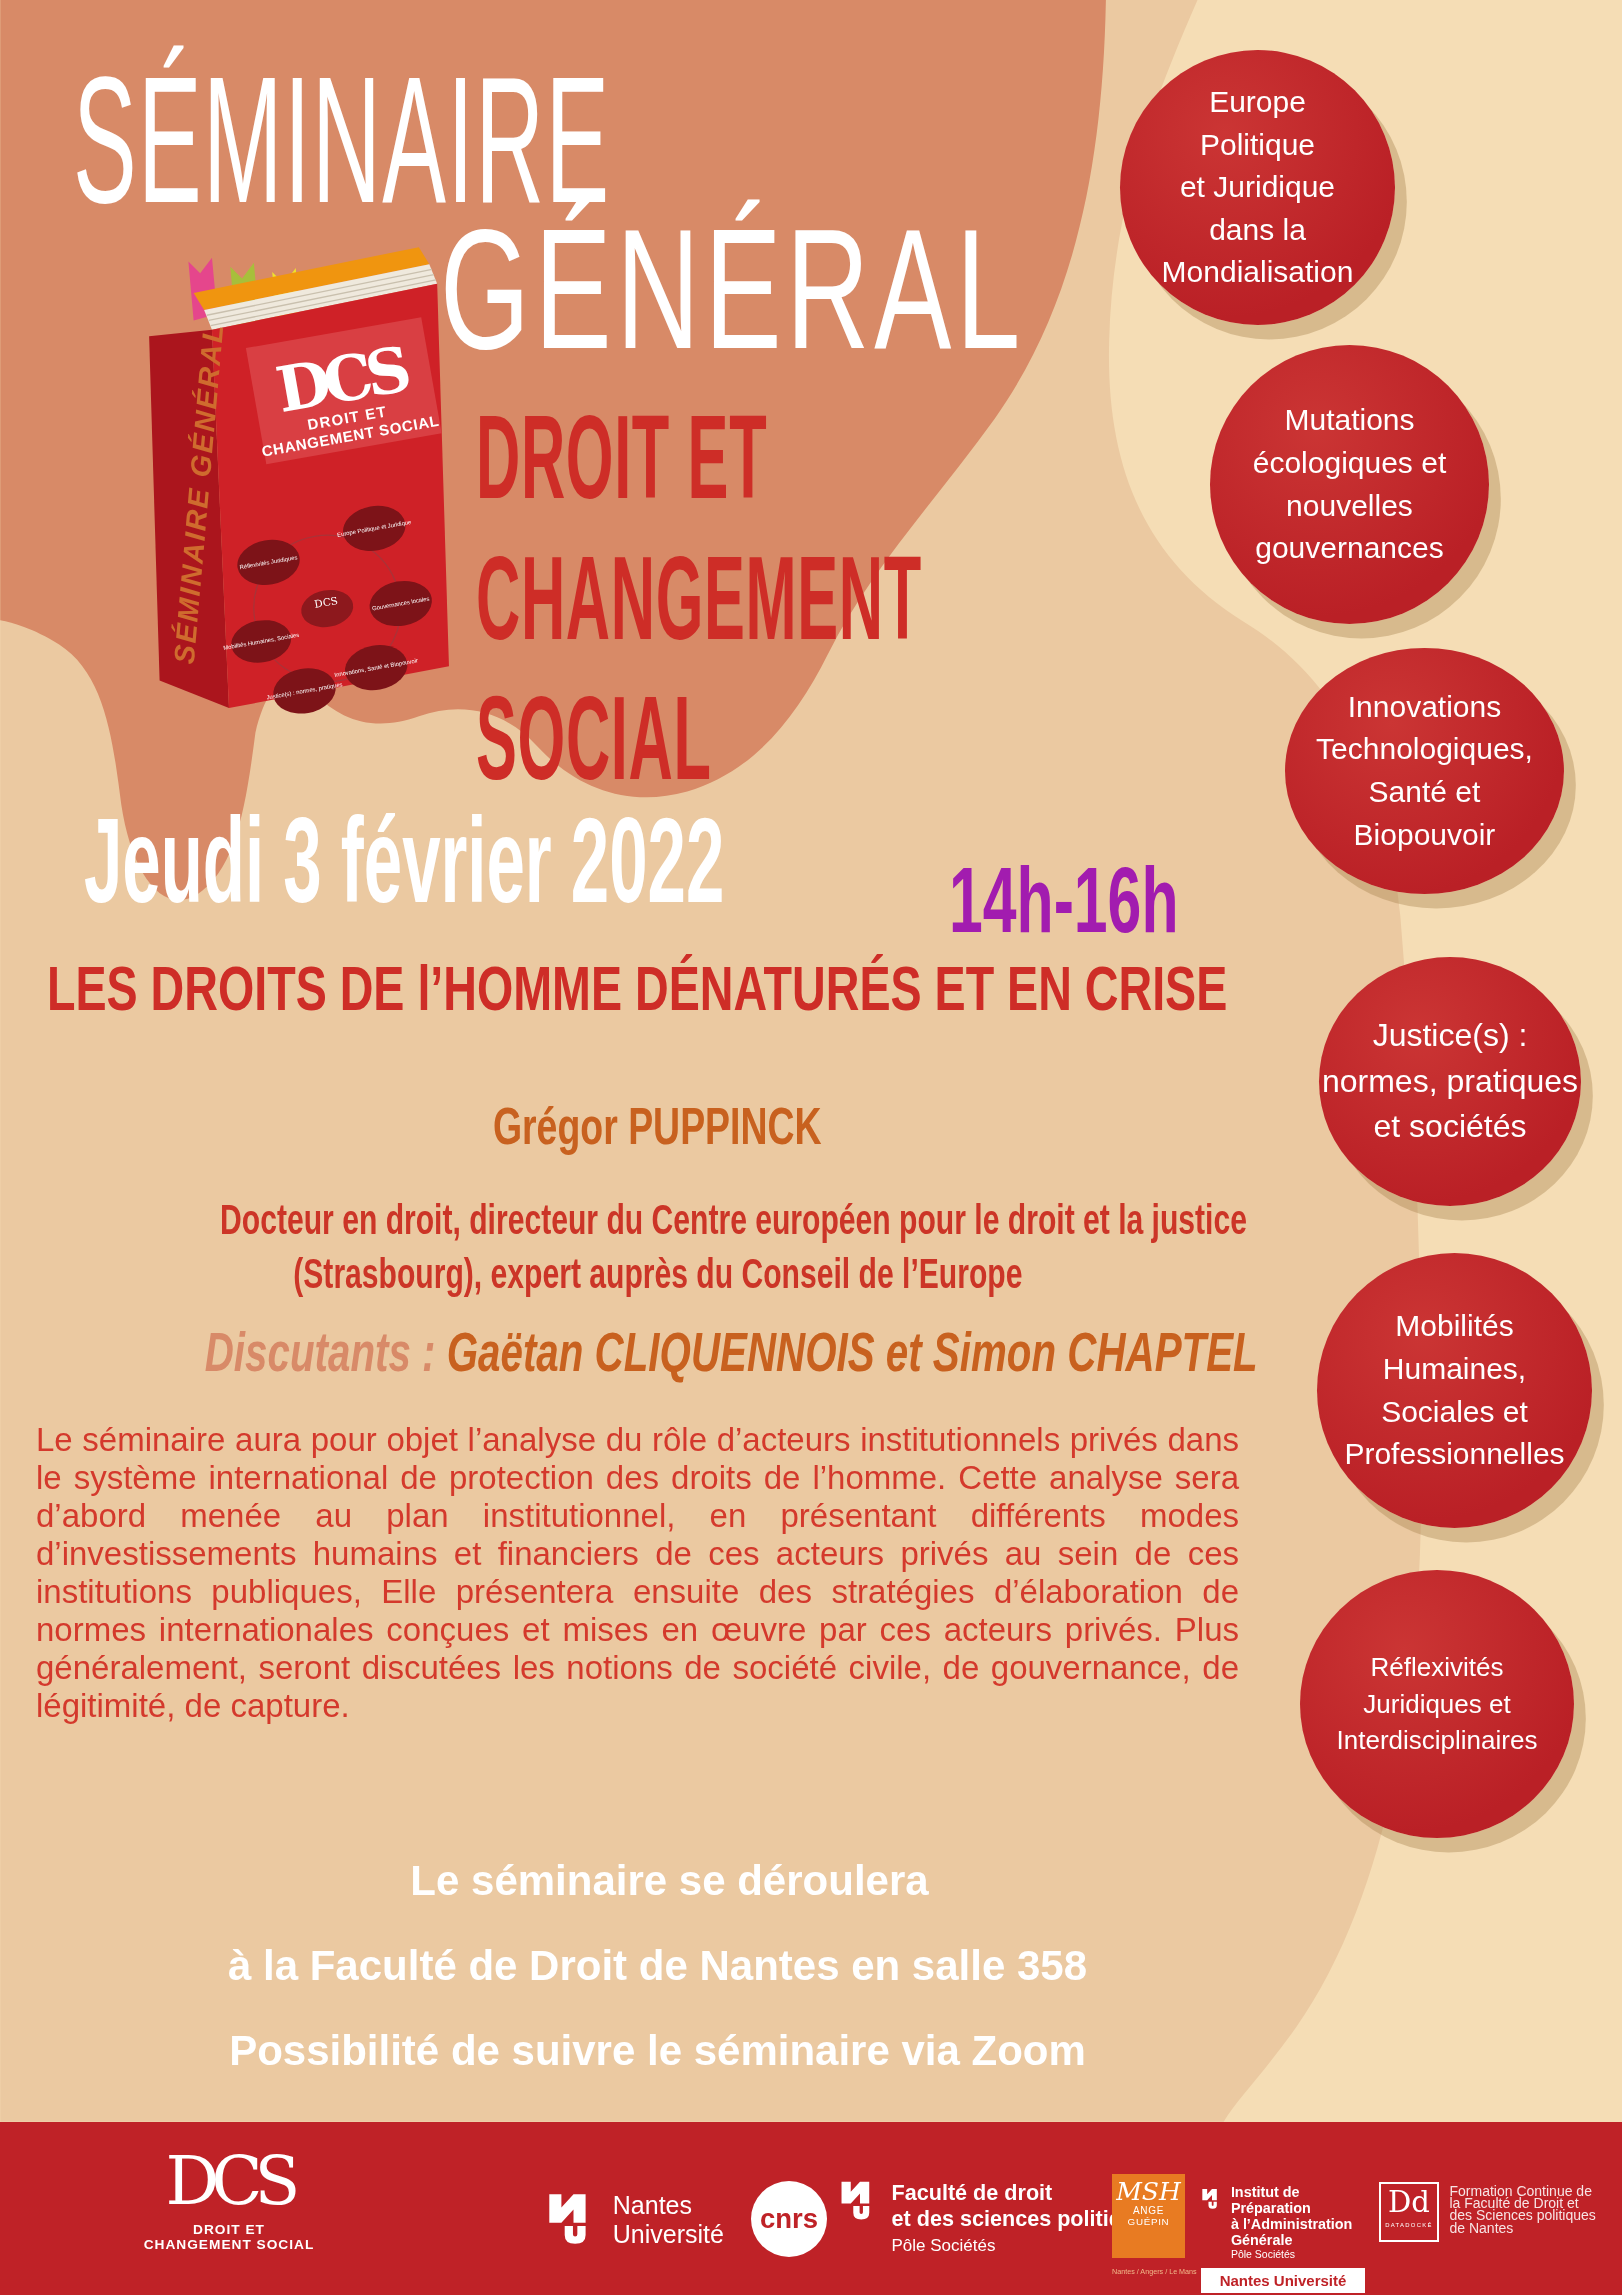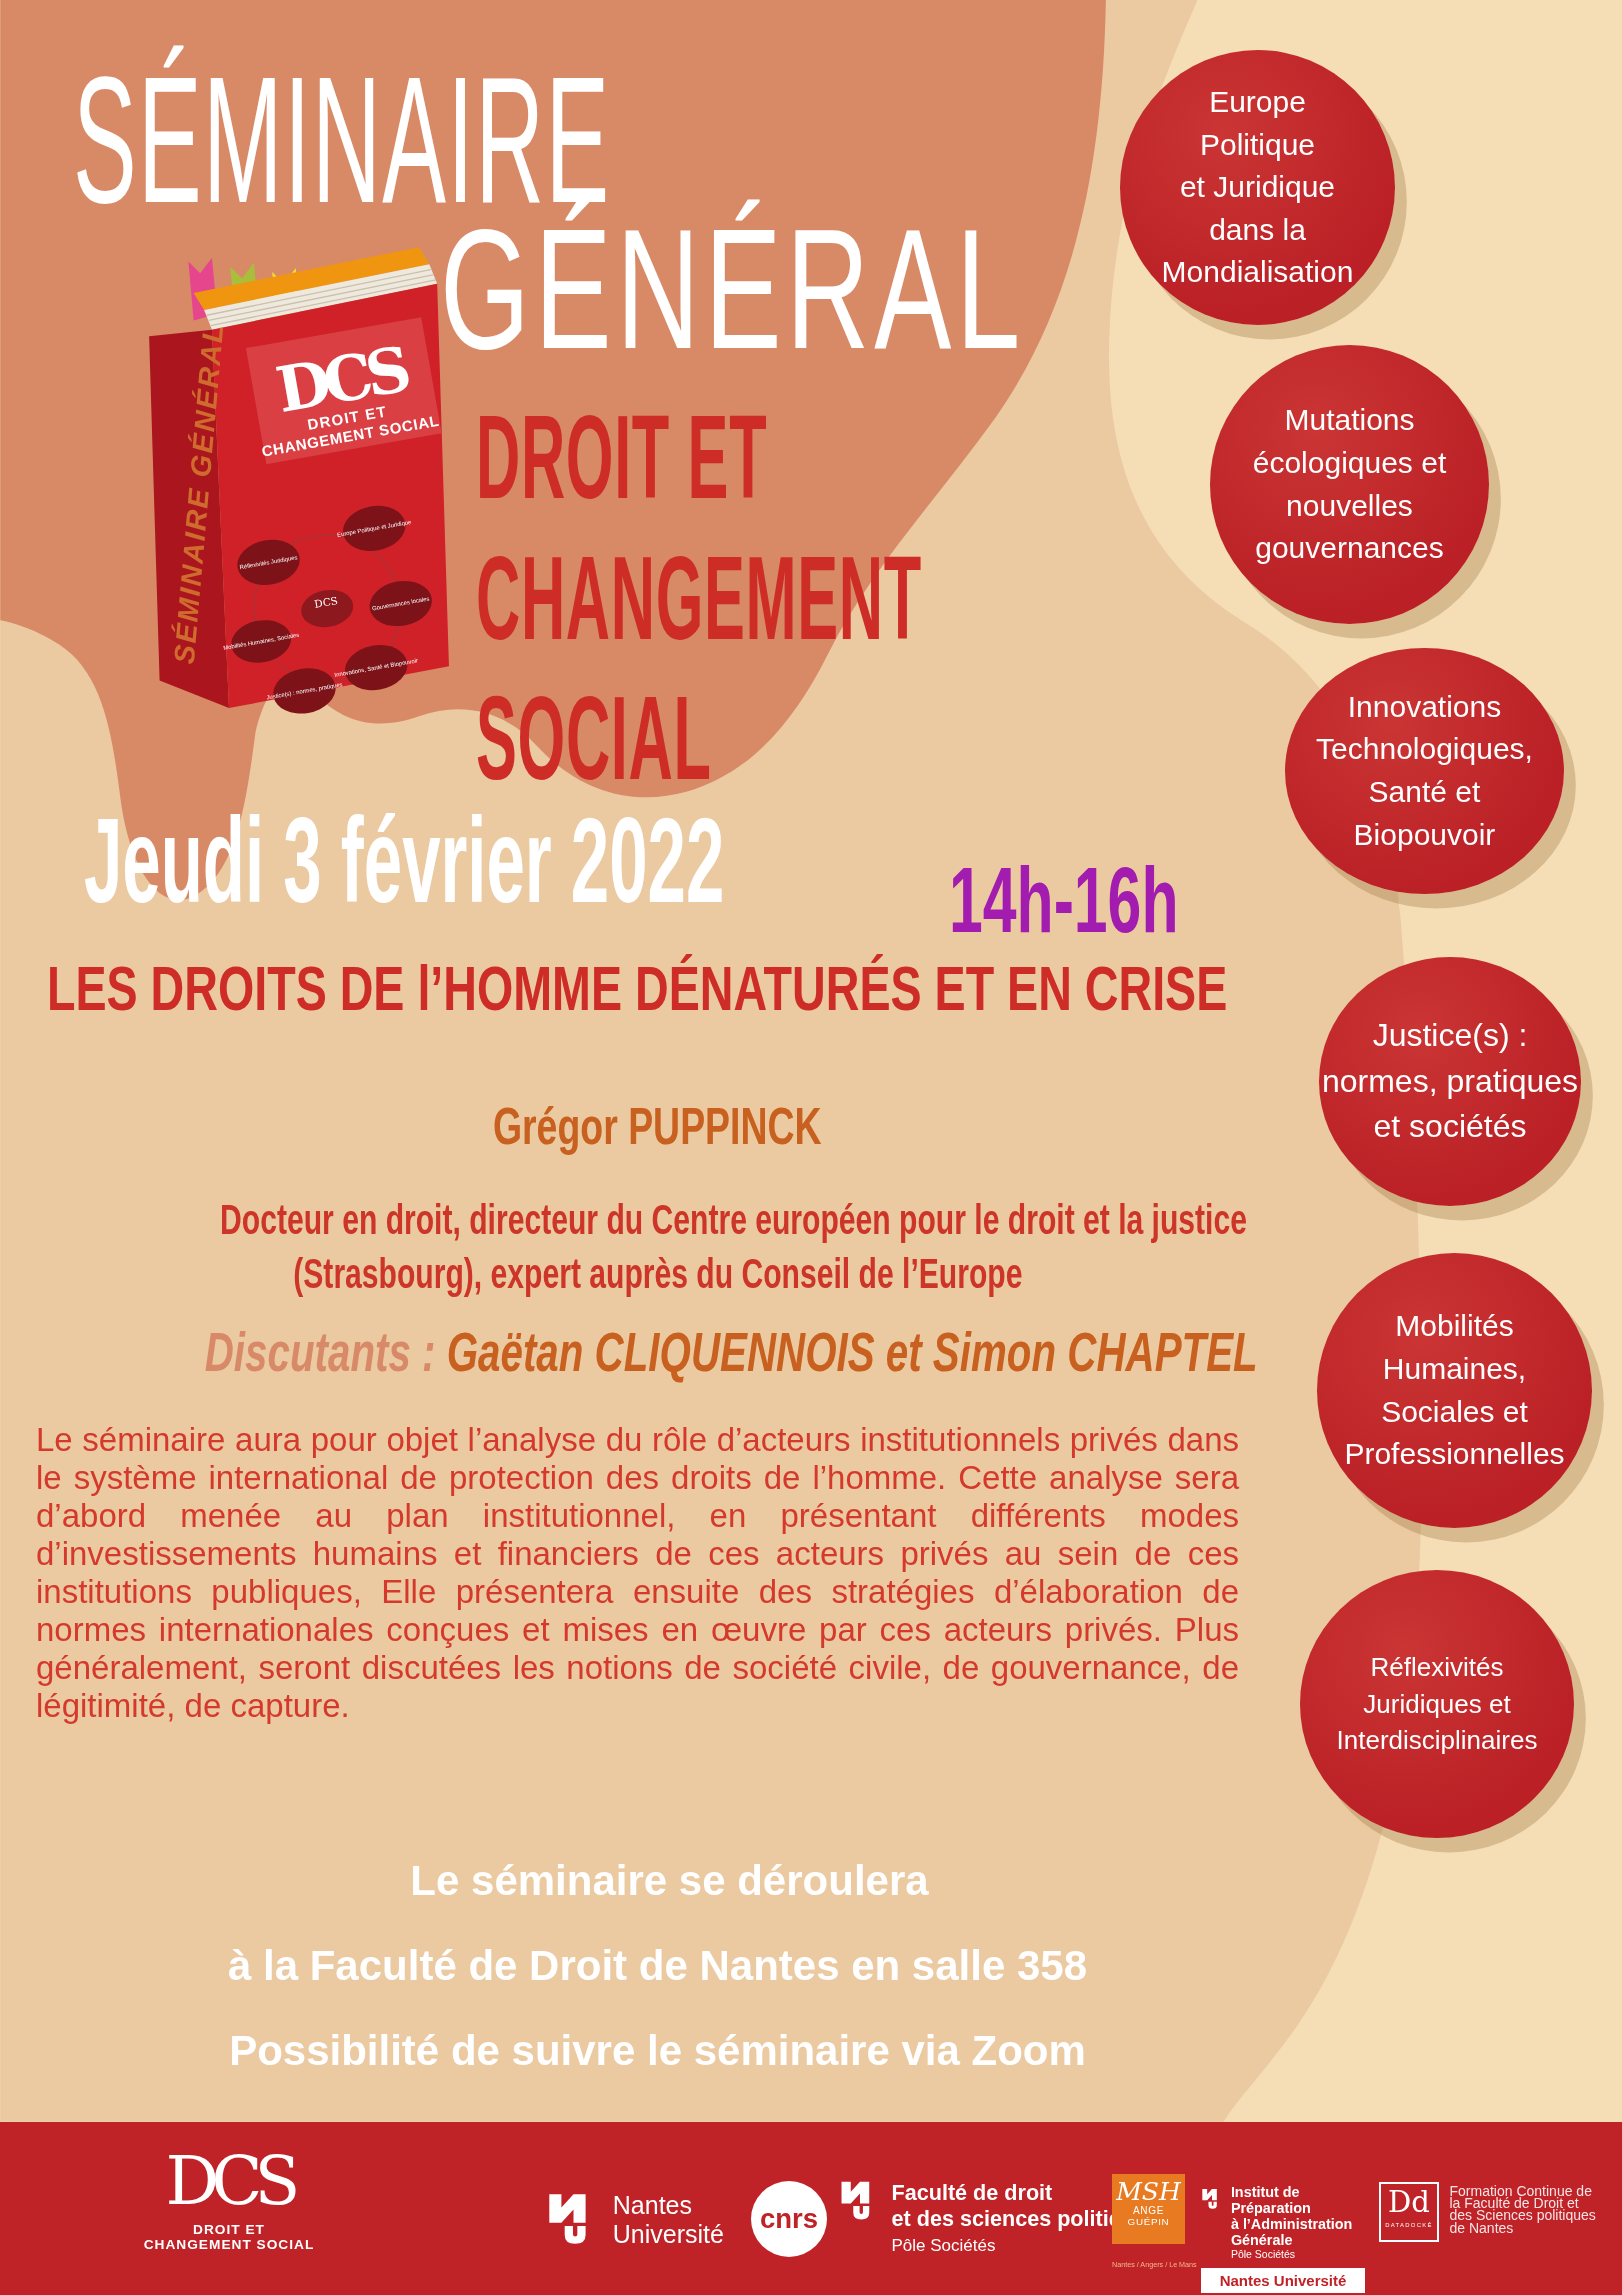--- a/index.html
+++ b/index.html
@@ -37,21 +37,21 @@
     background:radial-gradient(circle at 38% 30%, #cb3534 0%, #ba2026 72%);
     box-shadow:11.8px 14.4px 0 rgba(166,128,77,.38);}
 
   .footer{left:0;top:2122px;width:1623px;height:173px;background:#bf2227;}
   .flogo{position:absolute;color:#fff;}
   .serifface{font-family:"DejaVu Serif","Liberation Serif",serif;}
   .pre{white-space:pre-line;}
   .dcsbig{font-size:67px;letter-spacing:-0.12em;line-height:1;}
   .dcssub{font-size:13.7px;font-weight:700;letter-spacing:1px;}
   .cnrs-circle{display:flex;align-items:center;justify-content:center;width:76px;height:76px;border-radius:50%;background:#fff;}
-  .msh-square{width:73px;height:70px;background:#e87b22;text-align:center;}
+  .msh-square{width:73px;height:84px;background:#e87b22;text-align:center;}
   .ipag-box{display:flex;align-items:center;justify-content:center;width:164px;height:25px;background:#fff;color:#bf2227;font-size:15px;font-weight:700;}
   .dd-square{box-sizing:border-box;width:60px;height:60px;border:2.6px solid #fff;text-align:center;}
 </style>
 </head>
 <body>
 
 <div class="poster">
 
   <svg class="bg-svg" viewBox="0 0 2480 3508" aria-hidden="true">
     <rect x="0" y="0" width="2480" height="3508" fill="#f5ddb5"></rect>
@@ -229,21 +229,21 @@
         <div style="font-size:17px;margin-top:3.9px;">Pôle Sociétés</div>
       </div>
     </div>
 
     <div class="flogo" style="left:1112px;top:52px;width:73px;text-align:center;">
       <div class="msh-square">
         <div class="serifface" style="font-size:25px;font-style:italic;line-height:1.1;padding-top:3.9px;">MSH</div>
         <div style="font-size:10px;letter-spacing:0.7px;">ANGE</div>
         <div style="font-size:9.8px;letter-spacing:0.7px;">GUÉPIN</div>
       </div>
-      <div style="font-size:7.2px;color:#f0b98a;margin-top:16px;white-space:nowrap;">Nantes / Angers / Le Mans</div>
+      <div style="font-size:7.2px;color:#f0b98a;margin-top:9px;white-space:nowrap;">Nantes / Angers / Le Mans</div>
     </div>
 
     <div class="flogo" style="left:1201px;top:62px;width:167px;">
       <div style="display:flex;gap:7.9px;">
         <svg width="30" height="30" viewBox="0 0 100 100">
           <path fill="#fff" d="M6,4 h22 v24 L50,4 h22 v52 h-22 V32 L28,56 H6 Z"></path>
           <path fill="#fff" d="M34,62 v16 q0,16 19,16 q19,0 19,-16 v-16 h-15 v15 q0,4 -4,4 q-4,0 -4,-4 v-15 Z"></path>
         </svg>
         <div>
           <div style="font-size:14.4px;font-weight:700;">Institut de Préparation</div>

